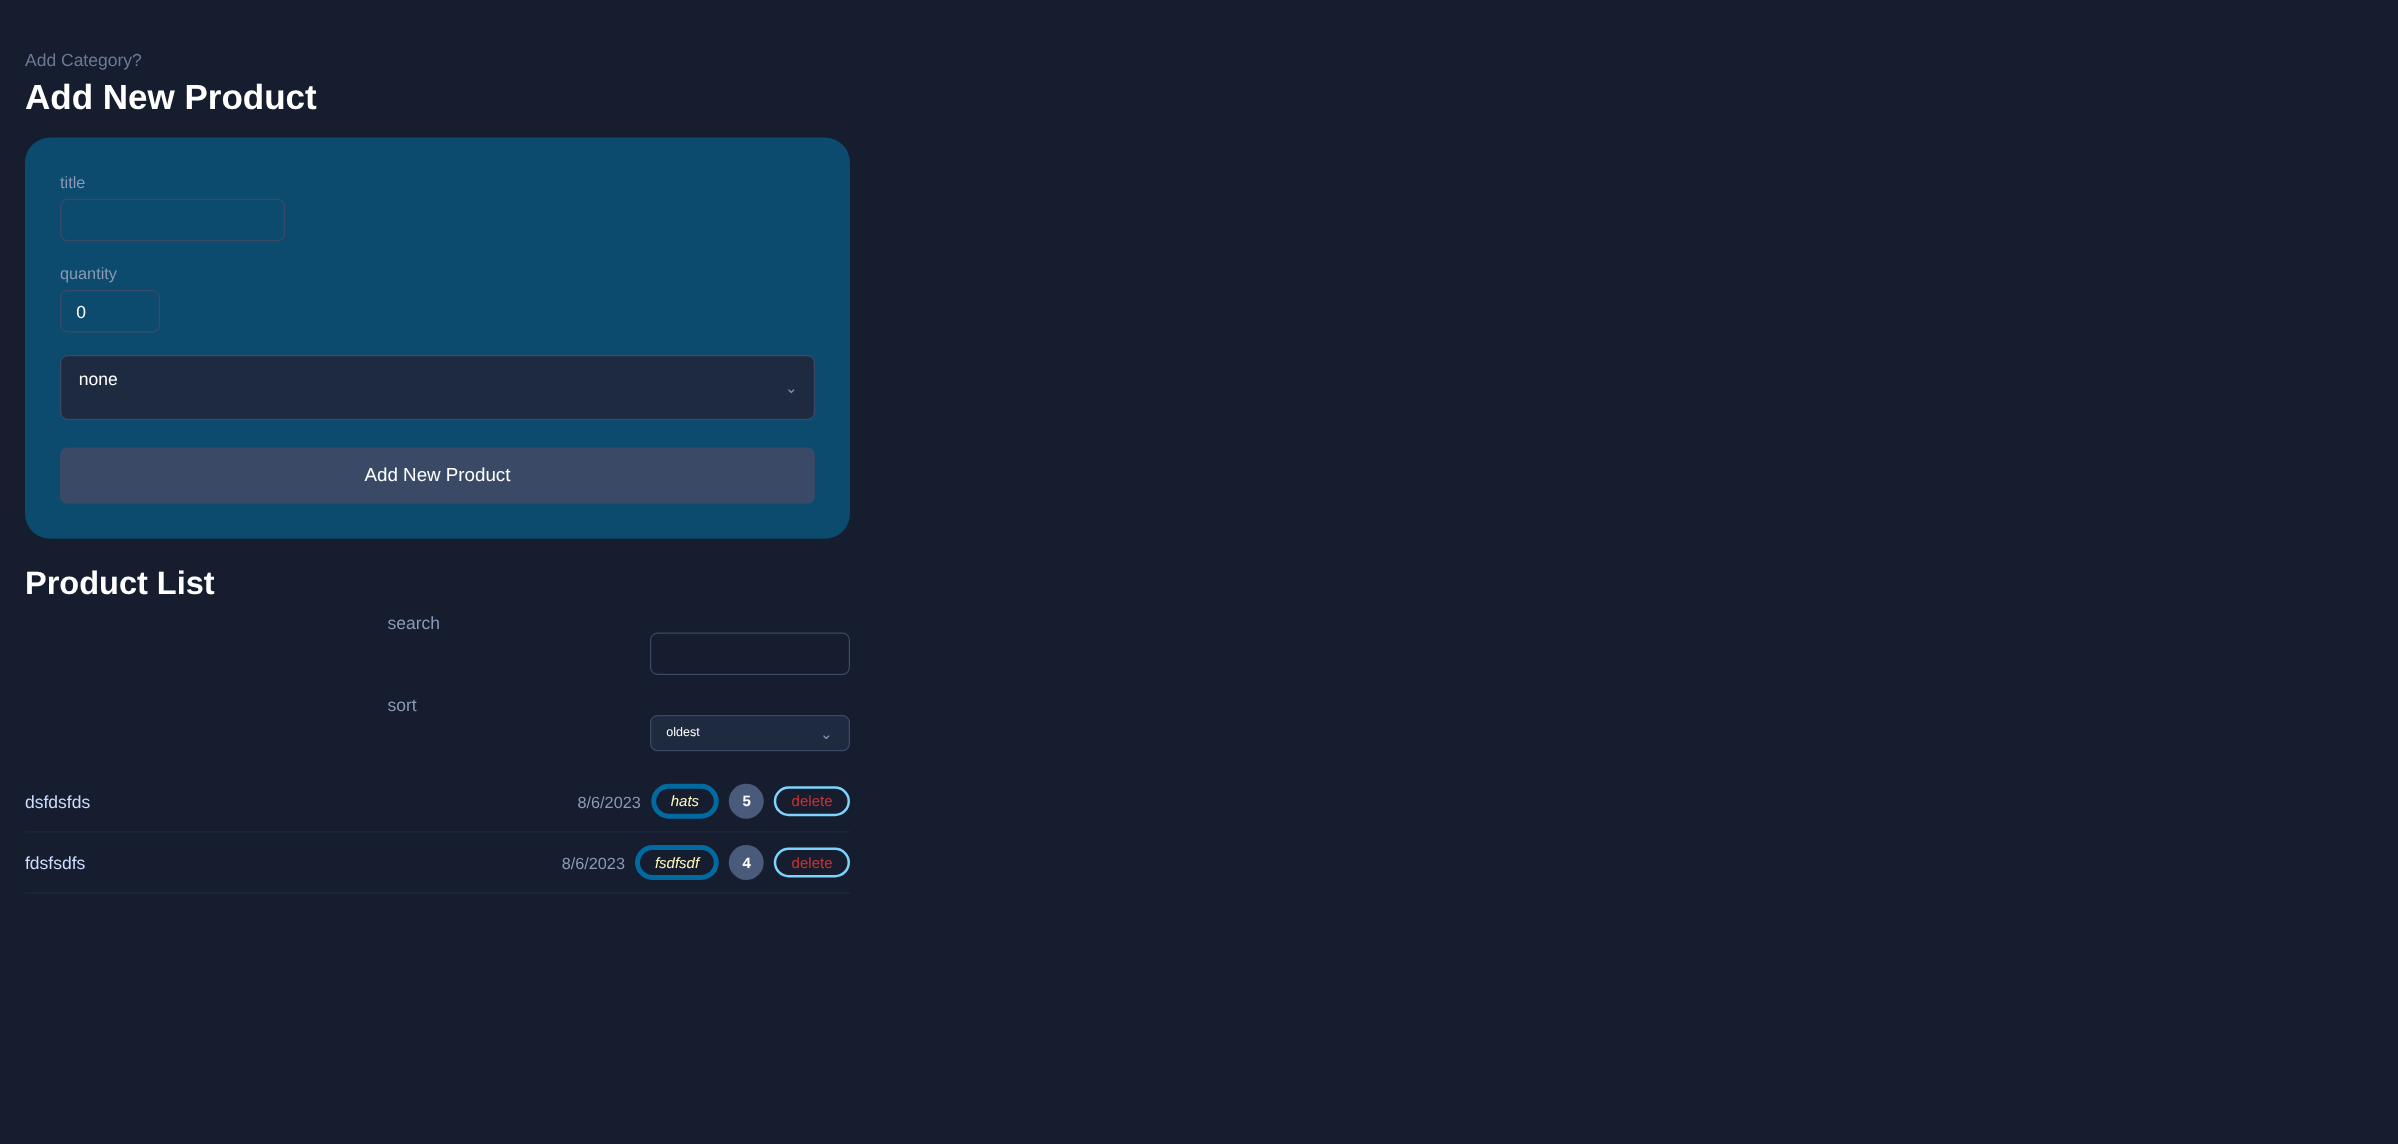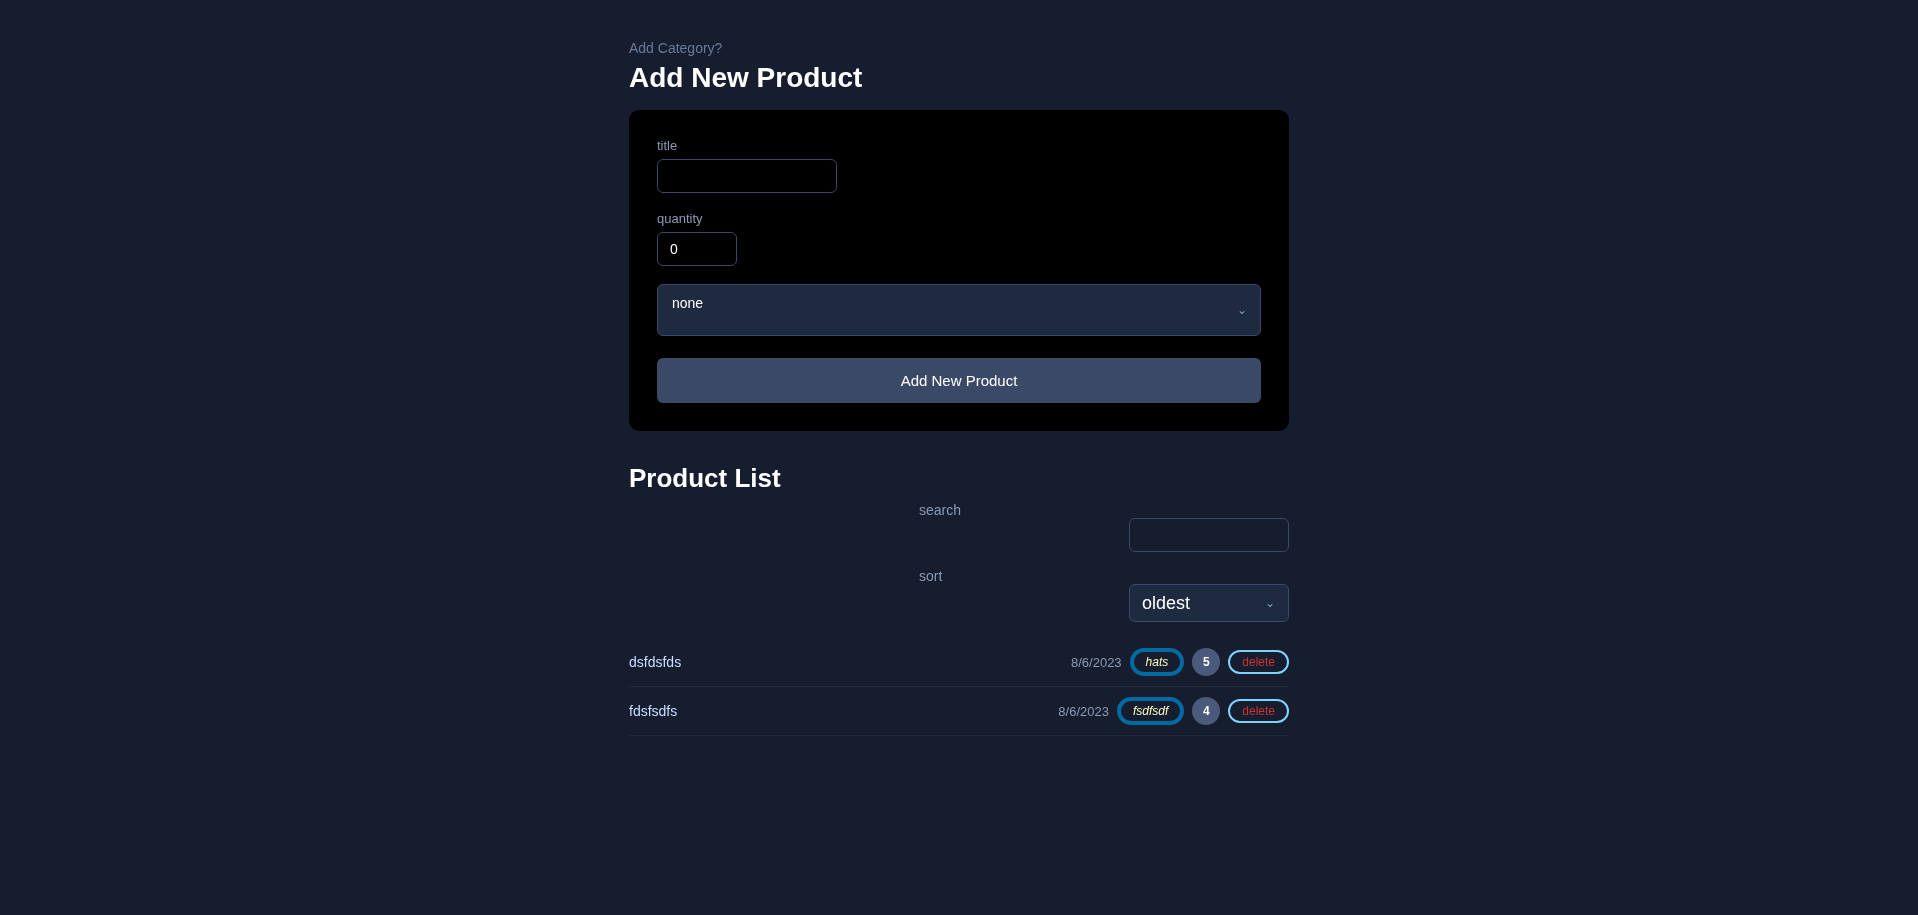--- a/index.html
+++ b/index.html
@@ -11,21 +11,21 @@
     body {
       background-color: #151d2e;
       color: #ffffff;
       font-family: Arial, sans-serif;
       min-height: 915px;
       width: 1918px;
     }
 
     .page-container {
       display: flex;
-      justify-content: center;
+      justify-content: flex-start;
       padding: 40px 20px;
     }
 
     .content {
       width: 660px;
     }
 
     .add-category-label {
       color: #6b7a99;
       font-size: 14px;
@@ -33,24 +33,24 @@
     }
 
     .page-title {
       color: #ffffff;
       font-size: 28px;
       font-weight: bold;
       margin-bottom: 16px;
     }
 
     .form-card {
-      background-color: #000000;
-      border-radius: 10px;
+      background-color: #0c4a6e;
+      border-radius: 20px;
       padding: 28px 28px 28px 28px;
-      margin-bottom: 32px;
+      margin-bottom: 20px;
     }
 
     .form-group {
       margin-bottom: 18px;
     }
 
     .form-label {
       display: block;
       color: #8a9ab5;
       font-size: 13px;
@@ -146,21 +146,21 @@
       outline: none;
       width: 160px;
       margin-left: auto;
     }
 
     .sort-select {
       background-color: #1e2a40;
       border: 1px solid #3a4a66;
       border-radius: 6px;
       color: #ffffff;
-      font-size: 18px;
+      font-size: 10px;
       padding: 8px 32px 8px 12px;
       outline: none;
       width: 160px;
       appearance: none;
       -webkit-appearance: none;
       cursor: pointer;
       margin-left: auto;
     }
 
     .sort-select-wrapper {

